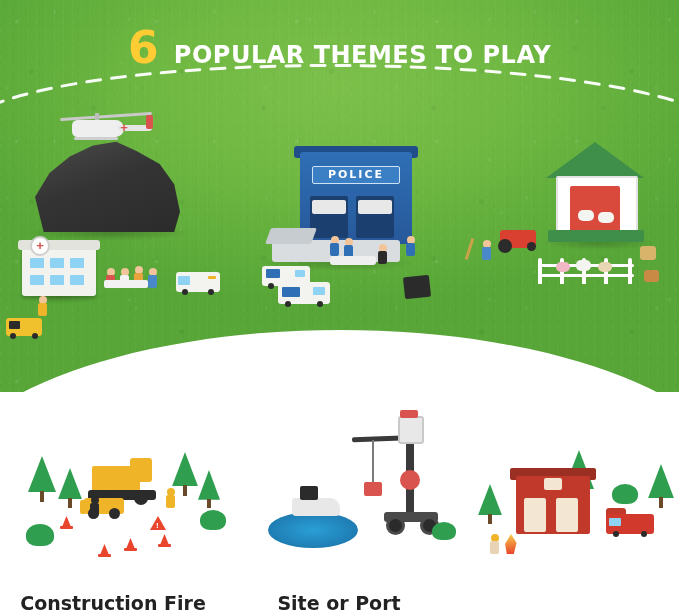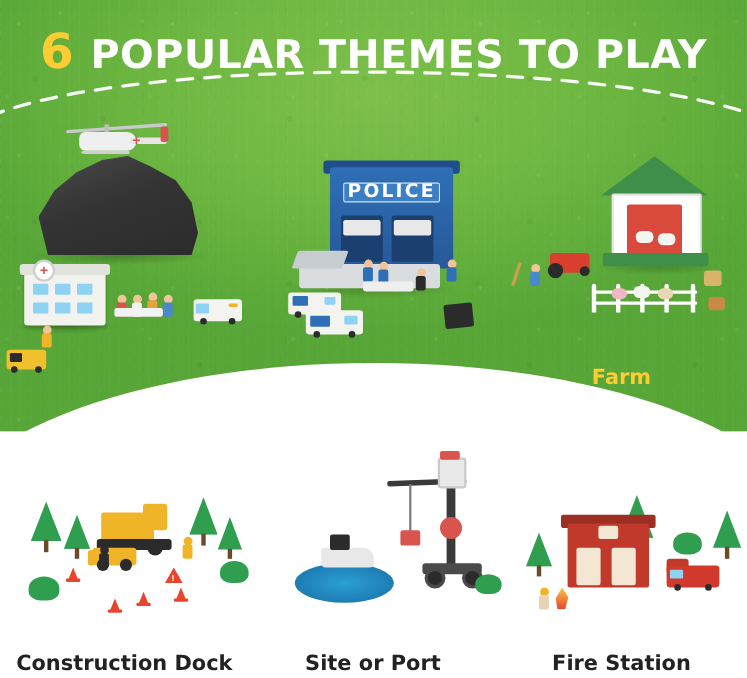--- a/index.html
+++ b/index.html
@@ -45,21 +45,21 @@
   
   .headline{
     position:absolute;left:0;top:22px;width:679px;text-align:center;
     white-space:nowrap;
   }
   .headline .num{
     font-size:44px;font-weight:bold;color:#ffcc33;letter-spacing:0px;
     font-family:"DejaVu Sans", sans-serif;
   }
   .headline .txt{
-    font-size:36px;font-weight:bold;color:#ffffff;letter-spacing:0.5px;
+    font-size:24px;font-weight:bold;color:#ffffff;letter-spacing:0.5px;
     font-family:"DejaVu Sans", sans-serif;
   }
 
   
   .dash-arc{position:absolute;left:0;top:46px;width:679px;height:70px;}
 
   
   .white-panel{
     position:absolute;left:0;top:330px;width:679px;height:286px;overflow:hidden;
   }
@@ -105,21 +105,21 @@
     background:#f2f2ee;border-radius:3px;box-shadow:0 2px 3px rgba(0,0,0,.18);
   }
   .hosp-roof{position:absolute;left:18px;top:240px;width:82px;height:10px;background:#e3e3dd;border-radius:3px;}
   .hosp-cross{position:absolute;left:30px;top:236px;width:16px;height:16px;border-radius:50%;background:#ffffff;border:2px solid #cfcfcf;color:#d9534f;font-size:13px;font-weight:bold;text-align:center;line-height:15px;}
   .win{position:absolute;background:#8fd3f4;border-radius:1px;}
 
   
   .police-base{position:absolute;left:272px;top:240px;width:128px;height:22px;background:#d9dde0;border-radius:3px;}
   .police-bld{position:absolute;left:300px;top:152px;width:112px;height:92px;background:linear-gradient(#2f6fb5,#27589a);border-radius:3px;}
   .police-roof{position:absolute;left:294px;top:146px;width:124px;height:12px;background:#1f4e8a;border-radius:3px;}
-  .police-sign{position:absolute;left:312px;top:166px;width:86px;height:16px;background:#3b7fc4;border:1px solid #cfe2f5;border-radius:2px;color:#ffffff;font-size:17px;font-weight:bold;letter-spacing:2px;text-align:center;line-height:15px;font-family:"DejaVu Sans", sans-serif;}
+  .police-sign{position:absolute;left:312px;top:166px;width:86px;height:16px;background:#3b7fc4;border:1px solid #cfe2f5;border-radius:2px;color:#ffffff;font-size:11px;font-weight:bold;letter-spacing:2px;text-align:center;line-height:15px;font-family:"DejaVu Sans", sans-serif;}
   .police-bay{position:absolute;background:#1b3f6e;border-radius:2px;}
   .police-ramp{position:absolute;left:268px;top:228px;width:46px;height:16px;background:#c7ccd1;transform:skewX(-20deg);border-radius:2px;}
 
   
   .barn-roof{position:absolute;left:546px;top:142px;width:98px;height:36px;background:#3f8f4a;clip-path:polygon(50% 0%, 100% 100%, 0% 100%);}
   .barn-body{position:absolute;left:556px;top:176px;width:78px;height:58px;background:#ffffff;border:2px solid #e3e3e3;border-radius:2px;}
   .barn-door{position:absolute;left:570px;top:186px;width:50px;height:48px;background:#d94a3d;border-radius:2px;}
   .barn-base{position:absolute;left:548px;top:230px;width:96px;height:12px;background:#3f8f4a;border-radius:2px;}
   .fence{position:absolute;left:538px;top:258px;width:96px;height:26px;}
   .fence-rail{position:absolute;left:0;width:96px;height:3px;background:#ffffff;border-radius:2px;}
@@ -318,21 +318,20 @@
       <div style="position:absolute;right:0px;bottom:-3px;width:9px;height:9px;border-radius:50%;background:#2b2b2b;"></div>
     </div>
     <div class="fig" style="left:482px;top:240px;">
       <div class="head"></div>
         <div class="body" style="background:#4a89c9;"></div>
     </div>
     <div class="obj" style="left:468px;top:238px;width:3px;height:22px;background:#c9a24a;transform:rotate(18deg);"></div>
     <div class="obj" style="left:640px;top:246px;width:16px;height:14px;background:#d8b36a;border-radius:3px;"></div>
     <div class="obj" style="left:644px;top:270px;width:15px;height:12px;background:#c98a46;border-radius:3px;"></div>
 
-    <div class="label label-top" style="left:452px;top:332px;width:226px;">Farm</div>
   </div>
 
   <div class="white-panel">
     <div class="white-arc"></div>
   </div>
 
   <div class="tree" style="left:28px;top:456px;width:28px;height:46px;">
       <div class="top"></div>
       <div class="trunk"></div>
     </div>
@@ -376,21 +375,21 @@
   <div class="cone" style="left:100px;top:544px;"></div>
   <div class="cone-base" style="left:98px;top:554px;"></div>
   <div class="cone" style="left:126px;top:538px;"></div>
   <div class="cone-base" style="left:124px;top:548px;"></div>
   <div class="cone" style="left:160px;top:534px;"></div>
   <div class="cone-base" style="left:158px;top:544px;"></div>
 
   <div class="sign-warn" style="left:150px;top:516px;"></div>
   <div class="sign-warn-inner" style="left:156px;top:521px;">!</div>
 
-  <div class="label label-bottom" style="left:0px;top:592px;width:226px;">Construction Dock</div>
+  <div class="label label-bottom" style="left:0px;top:592px;width:226px;">Construction Fire</div>
 
   <div class="crane-jib"></div>
   <div class="crane-hook-line"></div>
   <div class="crane-hook"></div>
   <div class="crane-mast"></div>
   <div class="crane-ball"></div>
   <div class="crane-cab"></div>
   <div class="crane-cab-top"></div>
   <div class="crane-foot"></div>
   <div class="crane-wheel" style="left:386px;top:516px;"></div>
@@ -428,19 +427,18 @@
     <div class="wheel" style="left:7px;"></div>
     <div class="wheel" style="right:7px;"></div>
     <div style="position:absolute;left:3px;top:4px;width:12px;height:8px;background:#8fd3f4;border-radius:1px;"></div>
   </div>
   <div class="fig" style="left:490px;top:534px;">
     <div class="head" style="background:#f0b429;"></div>
       <div class="body" style="background:#e8d3b4;"></div>
   </div>
   <div class="obj" style="left:504px;top:534px;width:14px;height:20px;background:linear-gradient(#f7c948,#e8452c);clip-path:polygon(50% 0%, 90% 45%, 70% 100%, 20% 100%, 8% 50%);"></div>
 
-  <div class="label label-bottom" style="left:452px;top:592px;width:226px;">Fire Station</div>
 
   <div class="headline">
     <span class="num">6 </span><span class="txt">POPULAR THEMES TO PLAY</span>
   </div>
 
 </div>
 
 </body></html>

